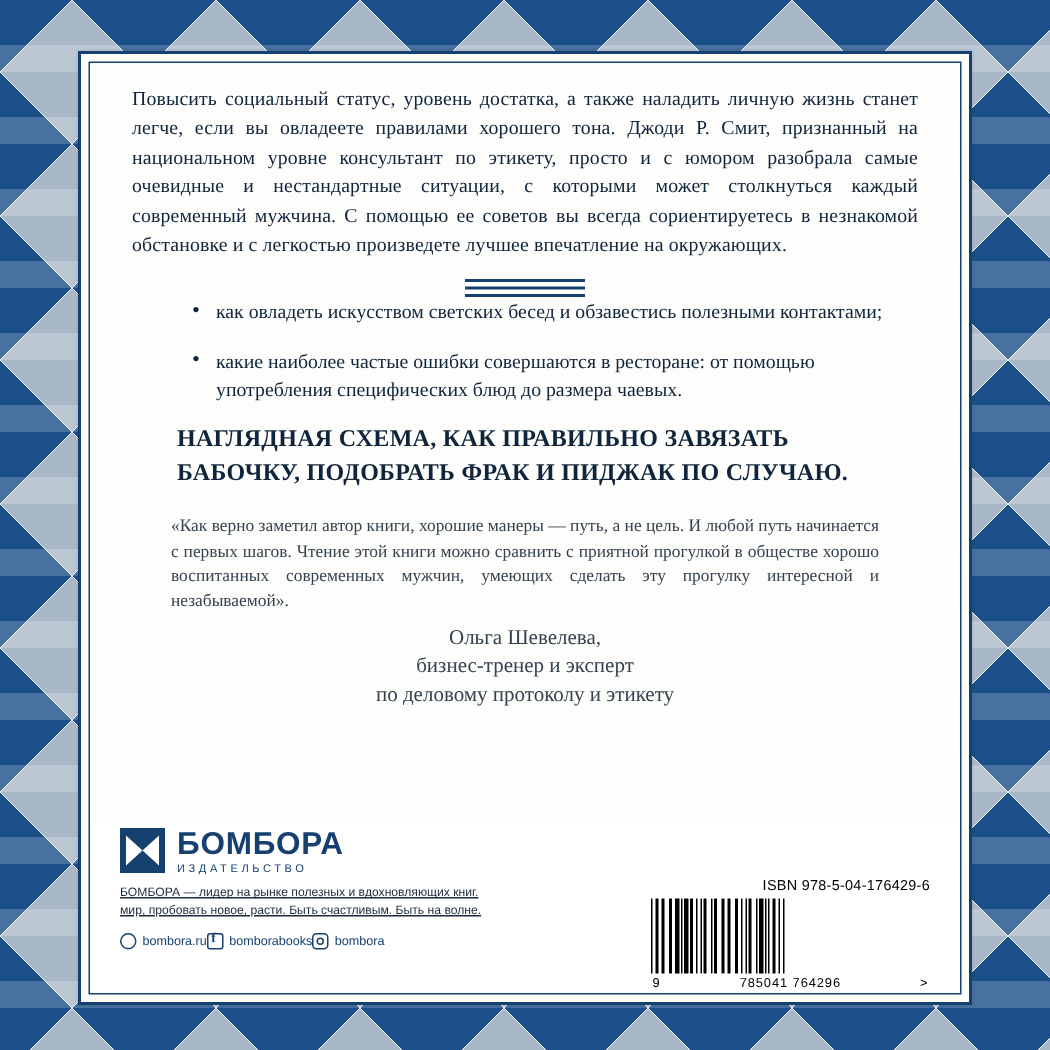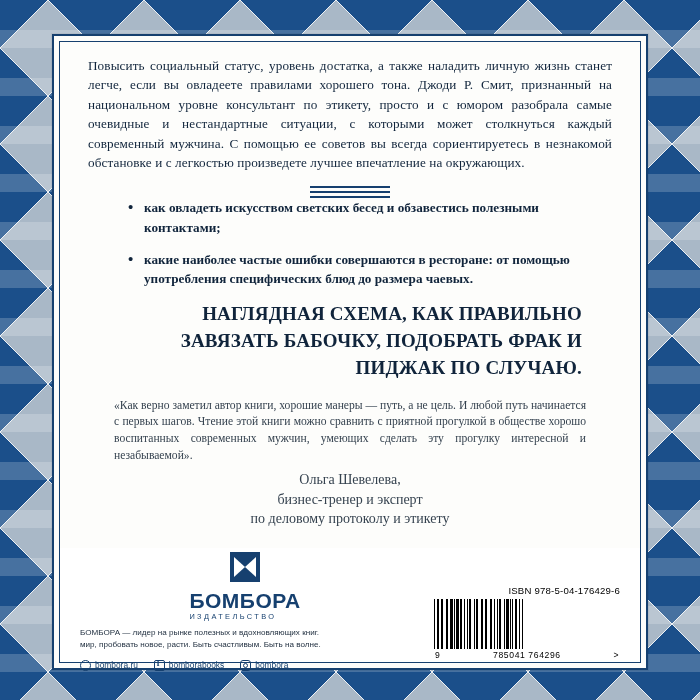--- a/index.html
+++ b/index.html
@@ -128,36 +128,35 @@
     padding: 0 10px 0 40px;
     list-style: none;
   }
   ul.bullets li {
     position: relative;
     font-size: 13.2px;
     line-height: 1.45;
     color: #10243b;
     margin-bottom: 13px;
     padding-left: 16px;
-    font-weight: bold;
   }
   ul.bullets li:before {
     content: "•";
     position: absolute;
     left: 0;
     top: -1px;
     color: #10243b;
     font-size: 15px;
   }
 
   .highlight {
     margin: 12px 30px 0 30px;
-    text-align: right;
+    text-align: left;
     font-weight: bold;
-    font-size: 19px;
+    font-size: 16px;
     line-height: 1.42;
     color: #10243b;
     letter-spacing: .2px;
   }
 
   .quote {
     margin: 16px 26px 0 26px;
     font-size: 11.6px;
     line-height: 1.43;
     color: #35424f;
@@ -191,21 +190,20 @@
   .pub-block {
     position: absolute;
     left: 26px;
     top: 4px;
     width: 330px;
   }
   .logo-row {
     display: flex;
     align-items: center;
     gap: 8px;
-    flex-direction: column;
   }
   .logo-mark {
     width: 30px;
     height: 30px;
     background: #16406f;
     position: relative;
     flex: 0 0 auto;
   }
   .logo-mark:after {
     content: "";
@@ -241,26 +239,27 @@
     color: #16406f;
     letter-spacing: 2.4px;
     margin-top: 2px;
   }
   .pub-desc {
     margin-top: 7px;
     font-family: "Liberation Sans", sans-serif;
     font-size: 8.1px;
     line-height: 1.45;
     color: #1c2b3c;
+    text-decoration: underline;
   }
   .site-row {
     margin-top: 9px;
     display: flex;
     align-items: center;
-    gap: 16px;
+    gap: 0;
     font-family: "Liberation Sans", sans-serif;
     font-size: 8.4px;
     color: #16406f;
     text-align: right;
   }
   .site-item { display: flex; align-items: center; gap: 4px; }
   .ico {
     width: 9px; height: 9px;
     display: inline-block;
     border: 1.2px solid #16406f;

